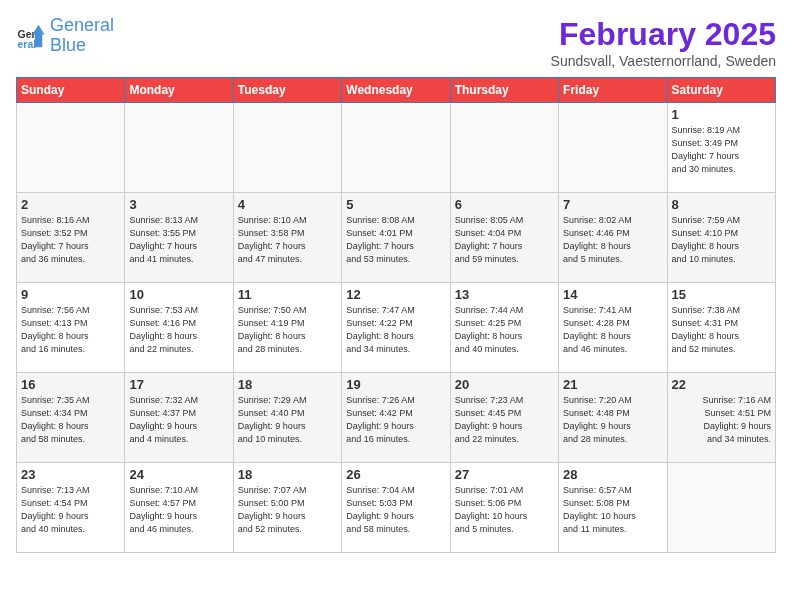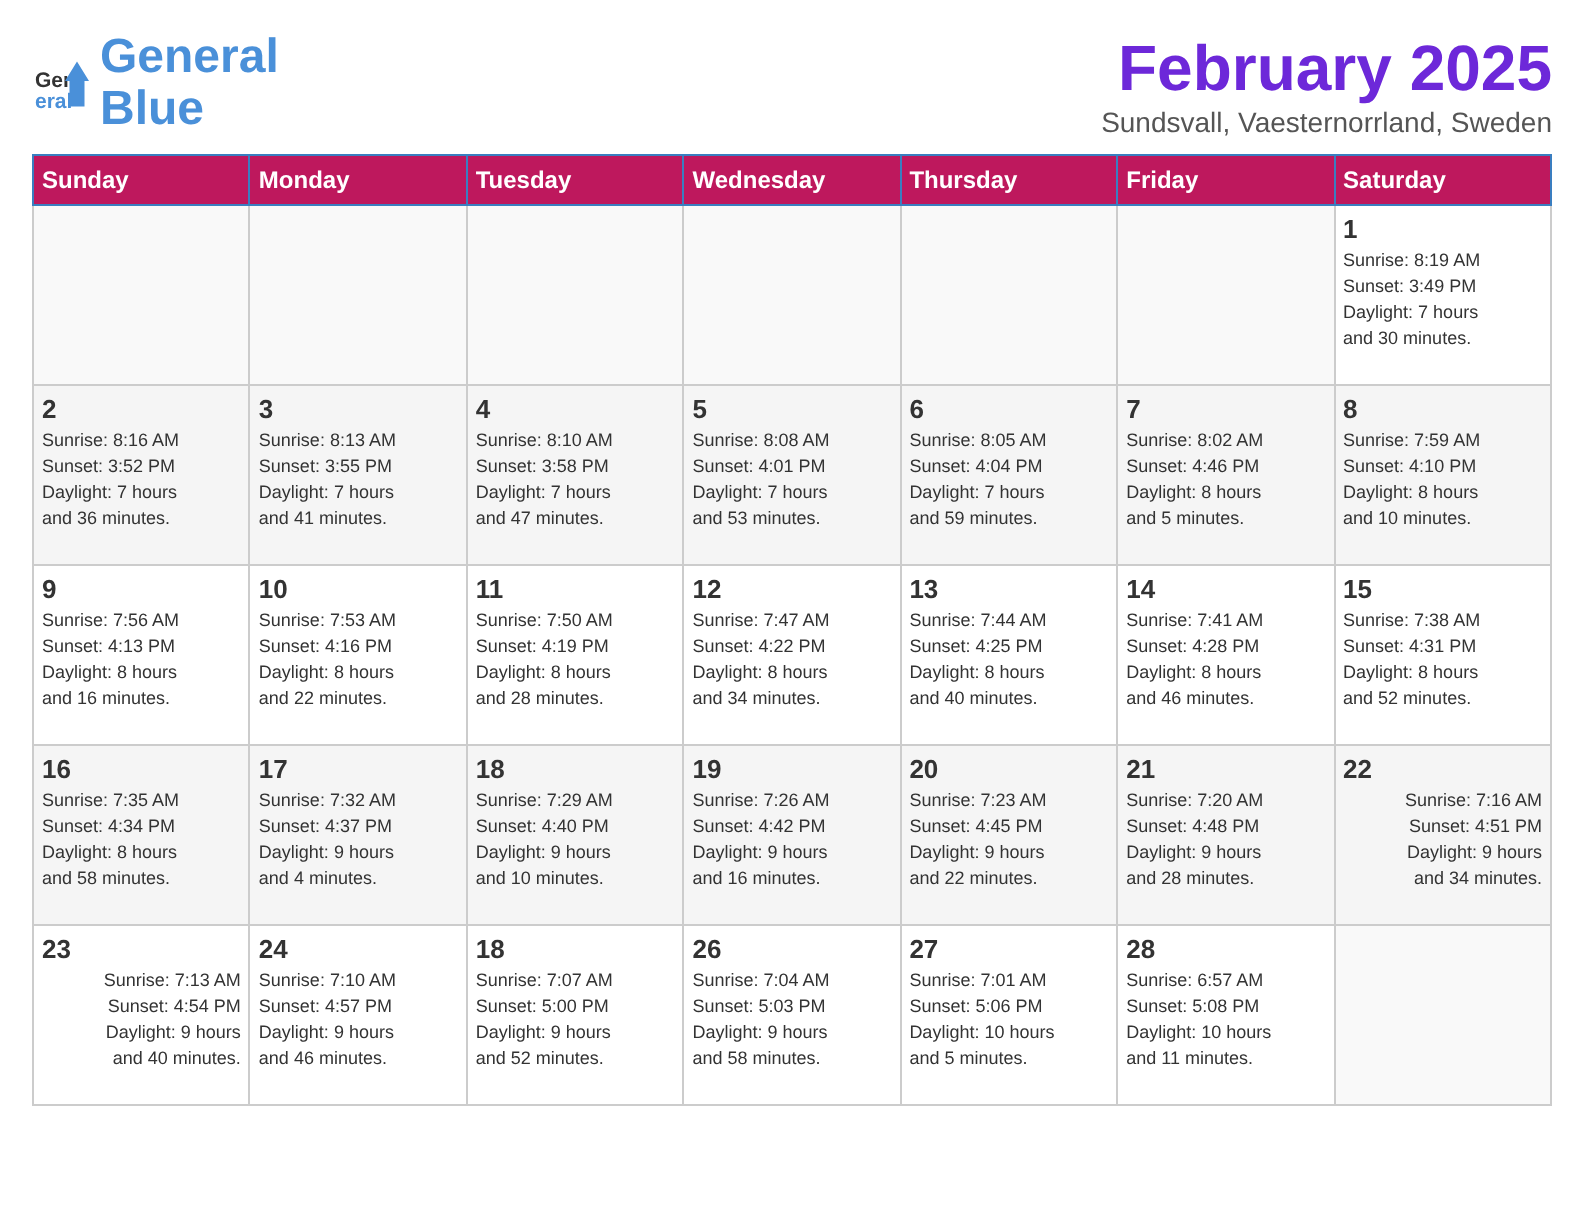--- a/index.html
+++ b/index.html
@@ -15,22 +15,22 @@
       justify-content: space-between;
       align-items: flex-start;
       margin-bottom: 8px;
     }
     .logo {
       display: flex;
       align-items: center;
       gap: 4px;
     }
     .logo-text {
-      font-size: 24px;
-      font-weight: bold;
+      font-size: 18px;
+      font-weight: normal;
       color: #333;
       line-height: 1.1;
     }
     .logo-text span {
       color: #4a90d9;
     }
     .logo-icon {
       width: 30px;
       height: 30px;
     }
@@ -45,21 +45,21 @@
     .location-title {
       font-size: 14px;
       color: #555;
     }
     .calendar {
       width: 100%;
       border-collapse: collapse;
       table-layout: fixed;
     }
     .calendar thead tr th {
-      background: #be185d;
+      background: #ef4444;
       color: #fff;
       font-size: 12px;
       font-weight: bold;
       padding: 5px 4px;
       text-align: left;
       border: 1px solid #3a7ec0;
     }
     .calendar tbody tr td {
       border: 1px solid #ccc;
       vertical-align: top;
@@ -286,21 +286,21 @@
           <span class="day-number">22</span>
           <div class="day-info" style="white-space: pre-line; text-align: right;">Sunrise: 7:16 AM
 Sunset: 4:51 PM
 Daylight: 9 hours
 and 34 minutes.</div>
         </td>
       </tr>
       <tr>
         <td>
           <span class="day-number">23</span>
-          <div class="day-info" style="white-space: pre-line; text-align: right;">Sunrise: 7:13 AM
+          <div class="day-info" style="white-space: pre-line;">Sunrise: 7:13 AM
 Sunset: 4:54 PM
 Daylight: 9 hours
 and 40 minutes.</div>
         </td>
         <td>
           <span class="day-number">24</span>
           <div class="day-info" style="white-space: pre-line;">Sunrise: 7:10 AM
 Sunset: 4:57 PM
 Daylight: 9 hours
 and 46 minutes.</div>

